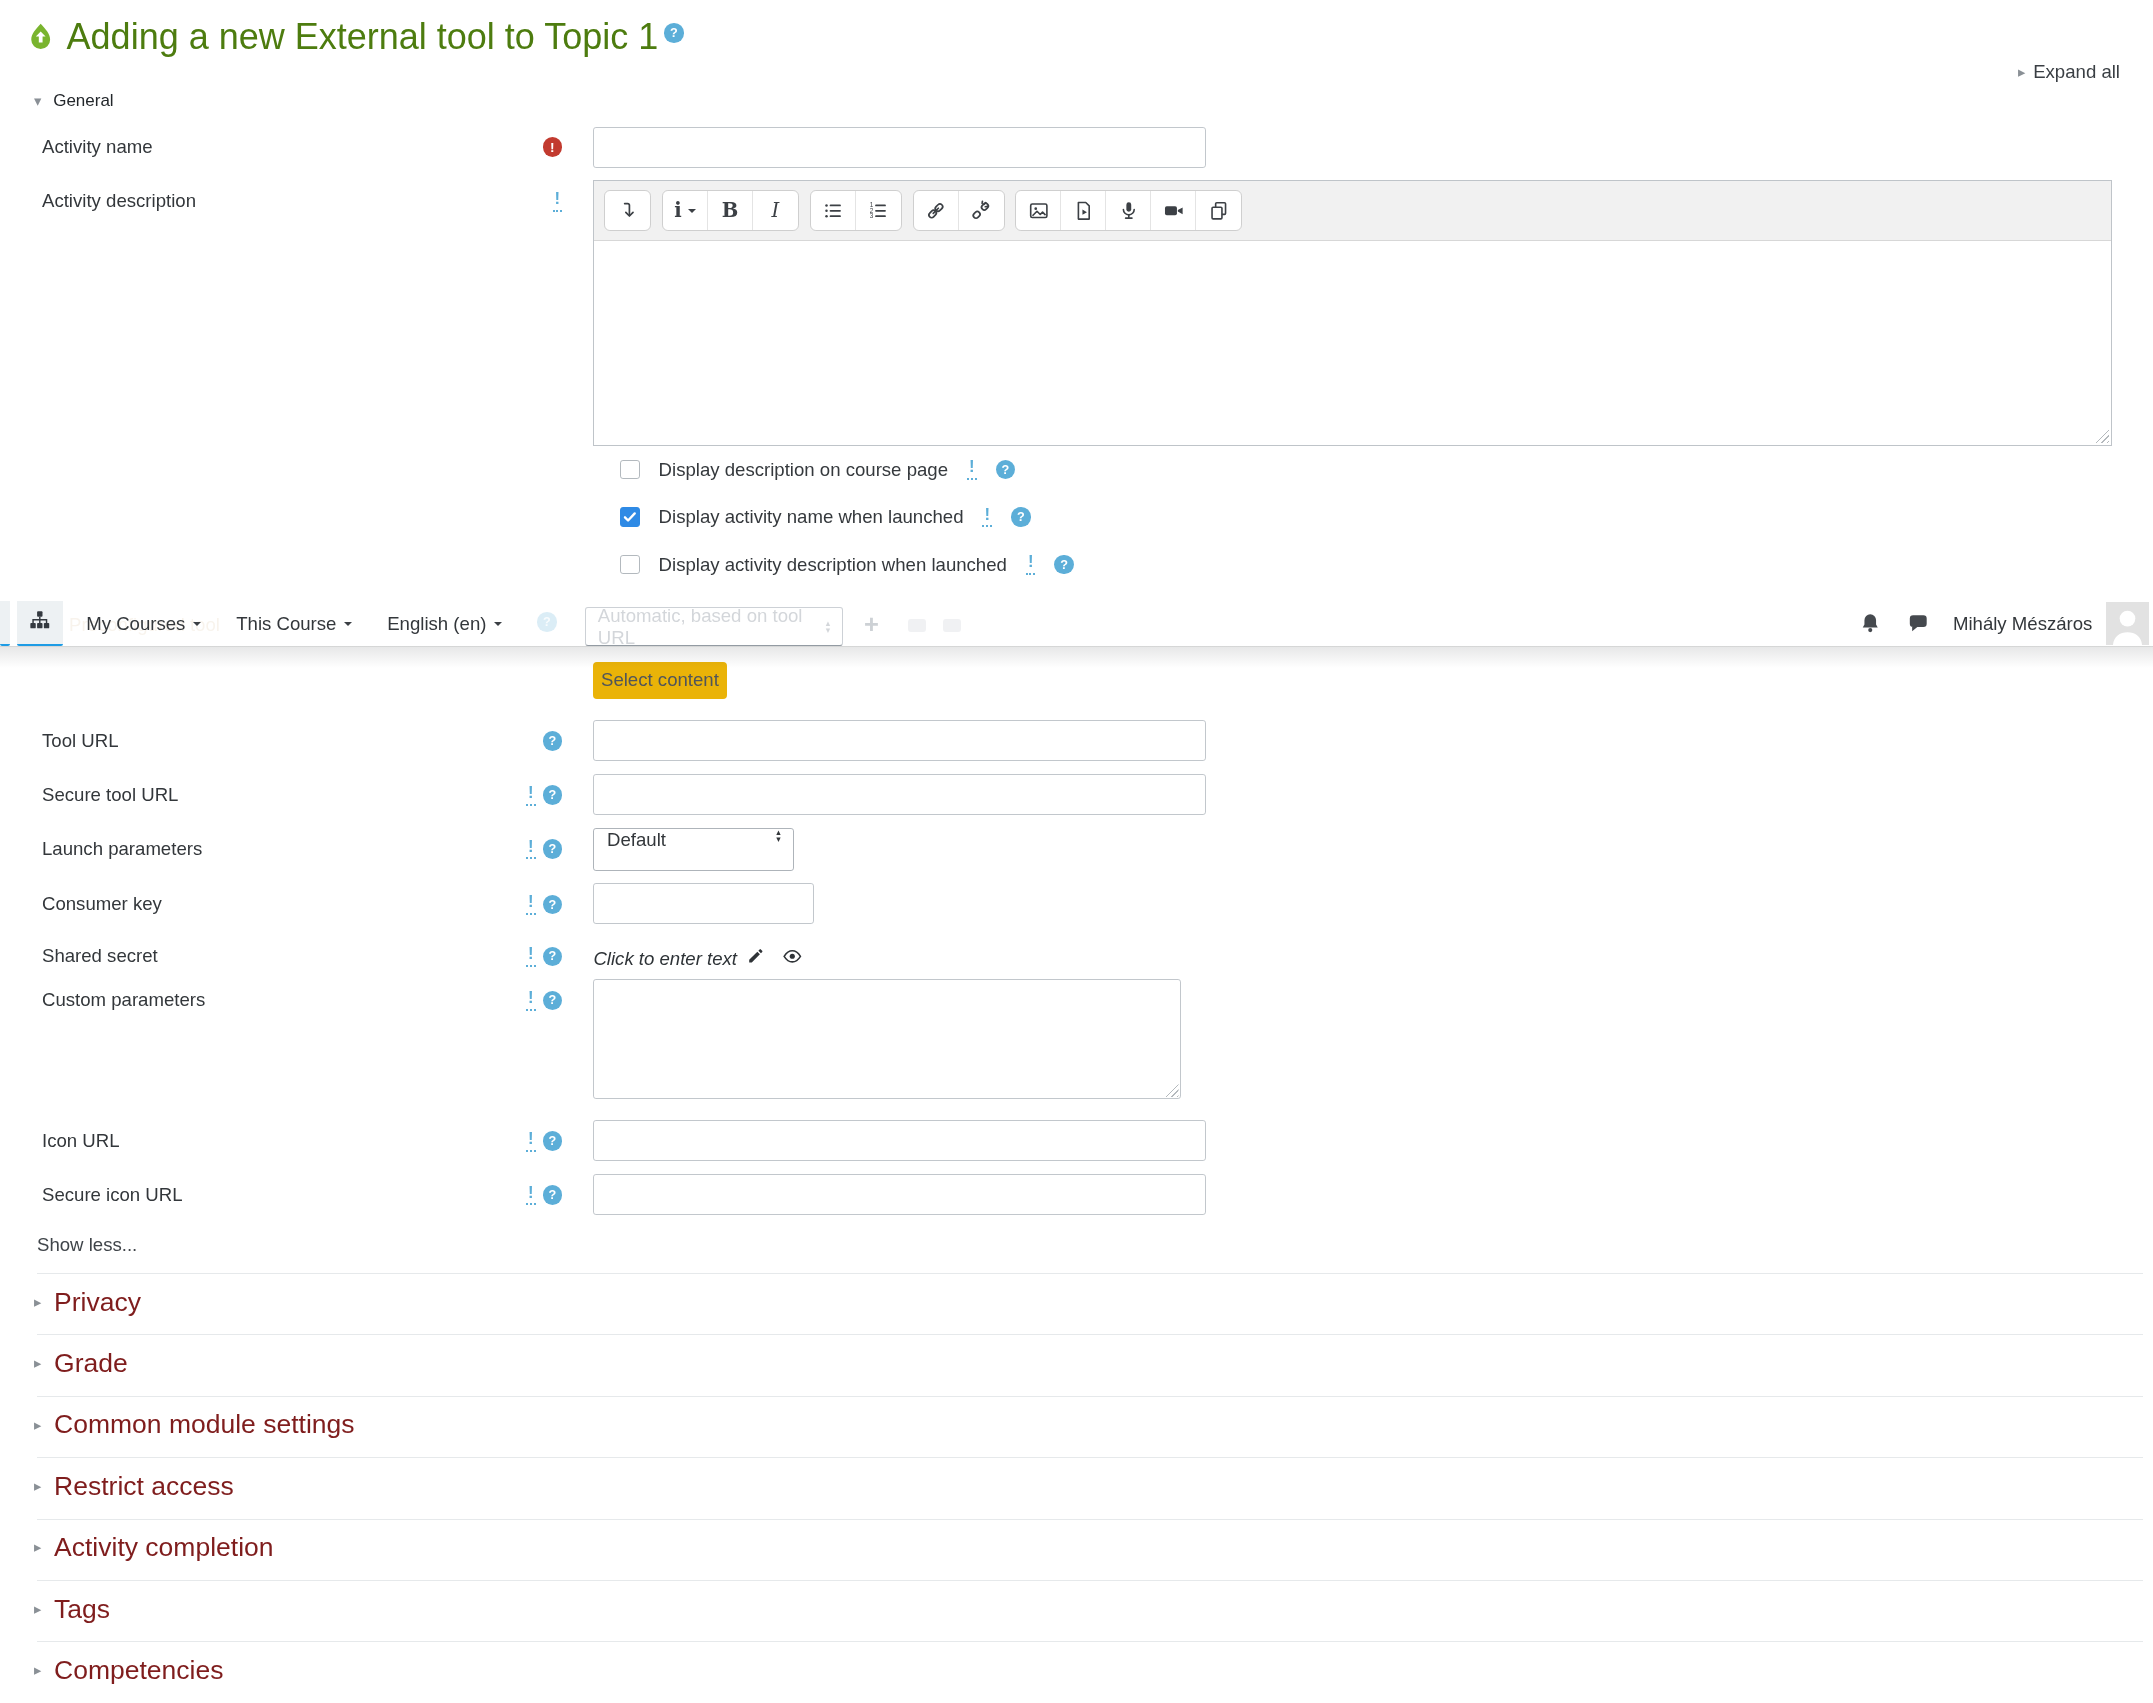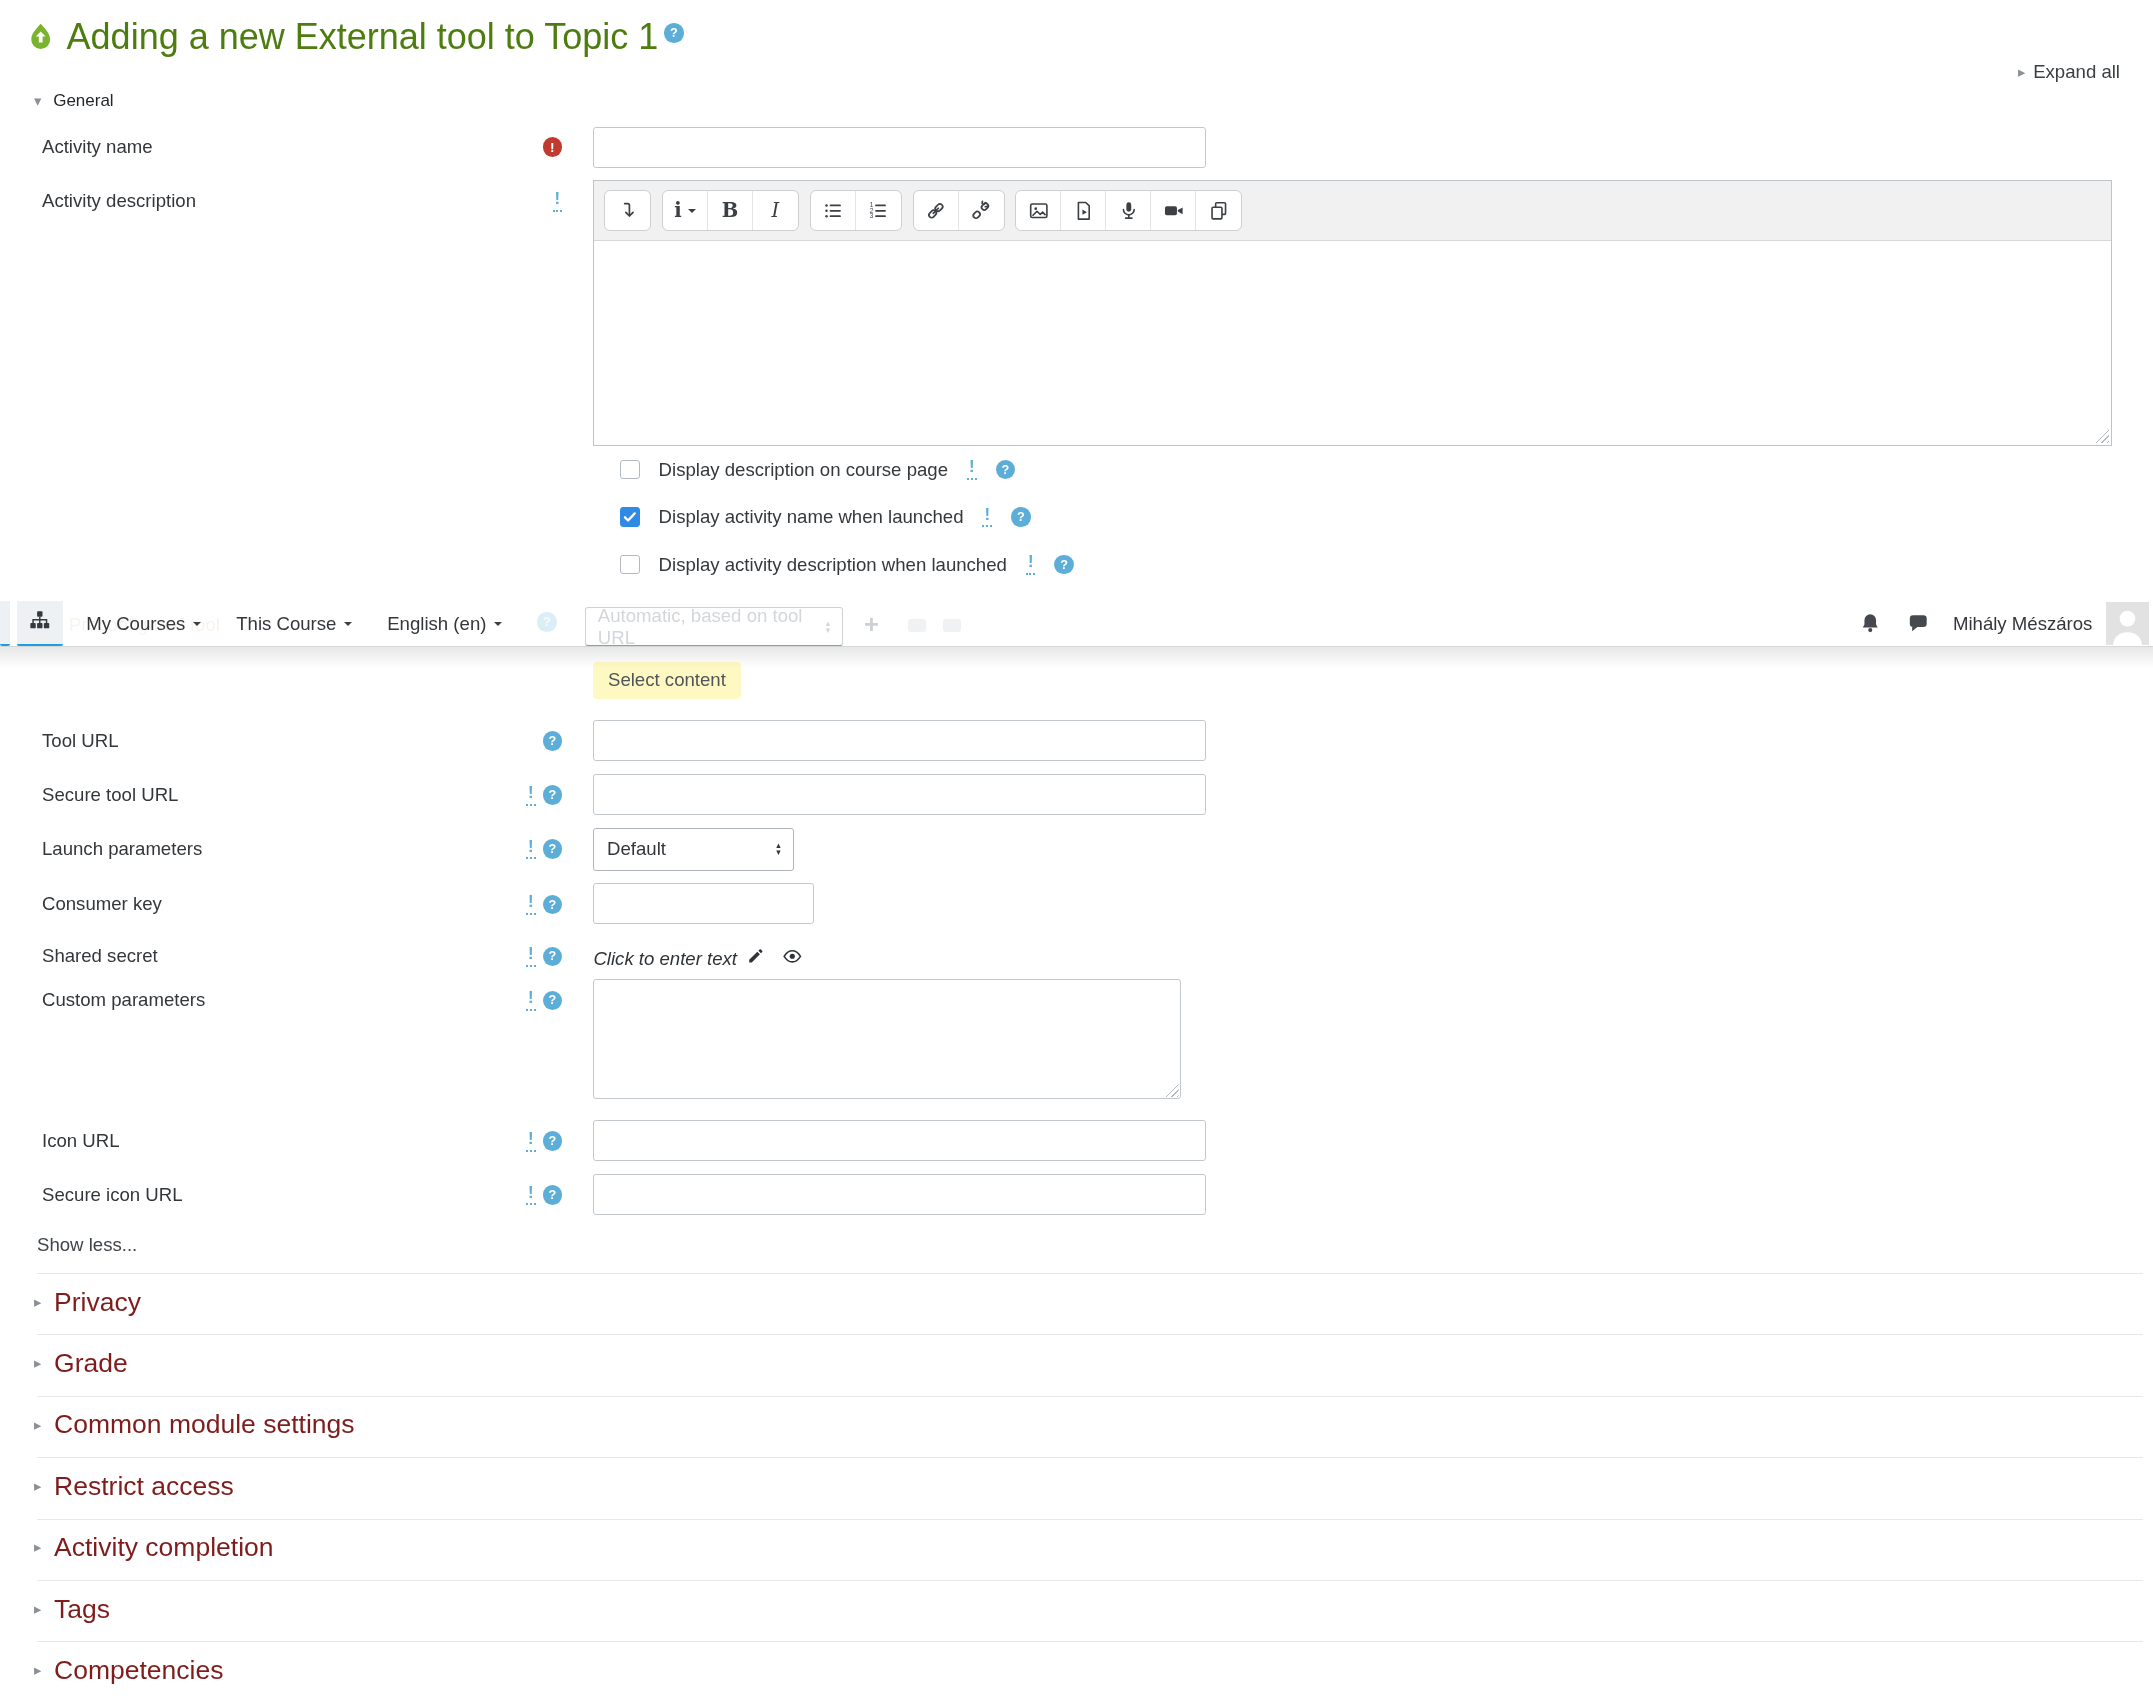--- a/index.html
+++ b/index.html
@@ -73,23 +73,23 @@
   .ghost-select{position:absolute;left:585px;top:5.9px;width:258px;height:39px;border:1px solid rgba(145,155,165,.45);
     border-bottom-color:rgba(120,130,140,.8);border-radius:2.9px;display:flex;align-items:center;justify-content:space-between;
     padding:0 11.8px;color:rgba(120,132,144,.33);pointer-events:none;}
   .ghost-arrows{display:flex;flex-direction:column;font-size:8.8px;line-height:6.9px;}
   .ghost-plus{position:absolute;left:864px;top:8.8px;font-size:25.5px;font-weight:700;color:rgba(130,140,150,.40);pointer-events:none;}
   .ghost-blob{position:absolute;top:17.6px;width:17.6px;height:13.7px;border-radius:2.9px;background:rgba(160,170,180,.16);pointer-events:none;}
   .ghost-help{position:absolute;left:537px;top:10.8px;width:19.6px;height:19.6px;border-radius:50%;background:rgba(92,174,216,.22);
     color:rgba(255,255,255,.8);display:flex;align-items:center;justify-content:center;font-size:12.7px;font-weight:700;pointer-events:none;}
   
   .select-content-row{margin:14.7px 0 21.6px 593px;}
-  .btn-muted{display:inline-block;background:#fef9c3;color:#50555a;border:none;border-radius:3.9px;height:37px;
-    padding:0 15px;font:inherit;cursor:pointer;}
-  .sel{width:201px;height:43px;border:1px solid #aeb4ba;border-radius:2.9px;background:#fff;display:flex;align-items:center;
+  .btn-muted{display:inline-block;background:#eab308;color:#50555a;border:none;border-radius:3.9px;height:37px;
+    padding:0 8px;font:inherit;cursor:pointer;}
+  .sel{width:201px;height:43px;border:1px solid #aeb4ba;border-radius:2.9px;background:#fff;display:flex;align-items:flex-start;
     justify-content:space-between;padding:0 12.7px;cursor:pointer;color:#33373b;}
   .sel-arrows{display:flex;flex-direction:column;font-size:8.8px;line-height:6.9px;color:#33373b;}
   textarea.params{width:588px;height:120px;border:1px solid #c2c7cc;border-radius:2.9px;resize:none;font:inherit;padding:7.8px 11.8px;}
   .ta-wrap{position:relative;width:588px;}
   .secret-ctrl{display:flex;align-items:center;gap:9.8px;padding-top:8.8px;}
   .secret-text{font-style:italic;color:#2e3337;cursor:pointer;}
   .show-less{margin:19.6px 0 0 37px;color:#3f4449;cursor:pointer;}
   hr.divider{border:0;border-top:1px solid #e6e9eb;margin:16.7px 9.8px 0 37px;}
   .collapsed-section{display:flex;align-items:center;gap:12.7px;margin:12.7px 0 12.7px 34px;cursor:pointer;}
   .collapsed-section .hlabel{font-size:26.5px;color:#7f1d1d;}

